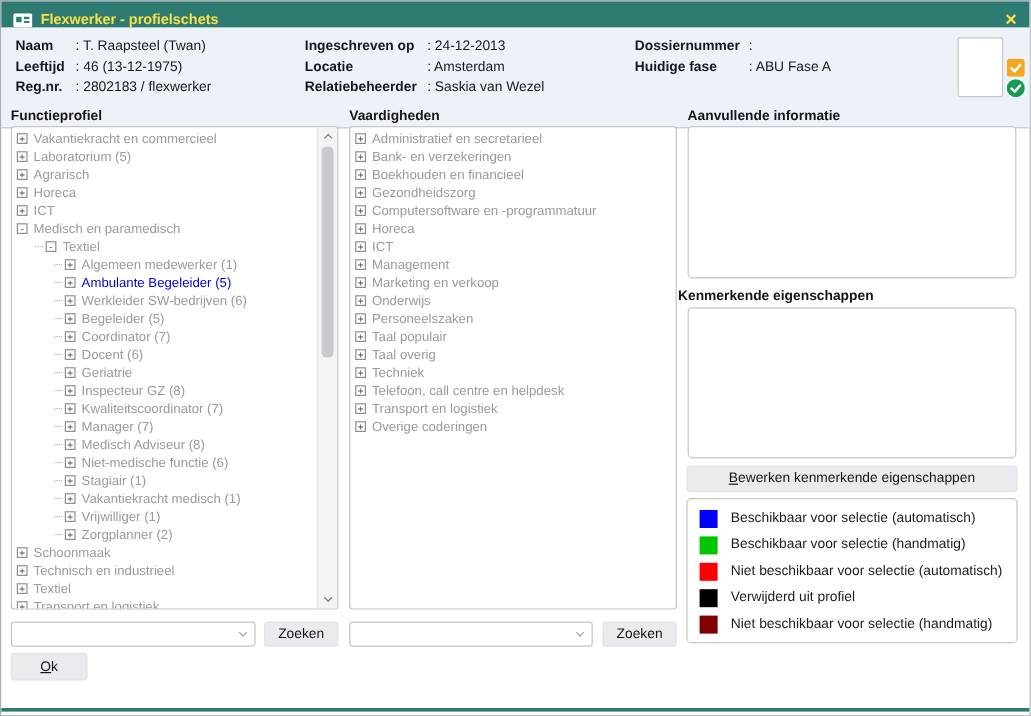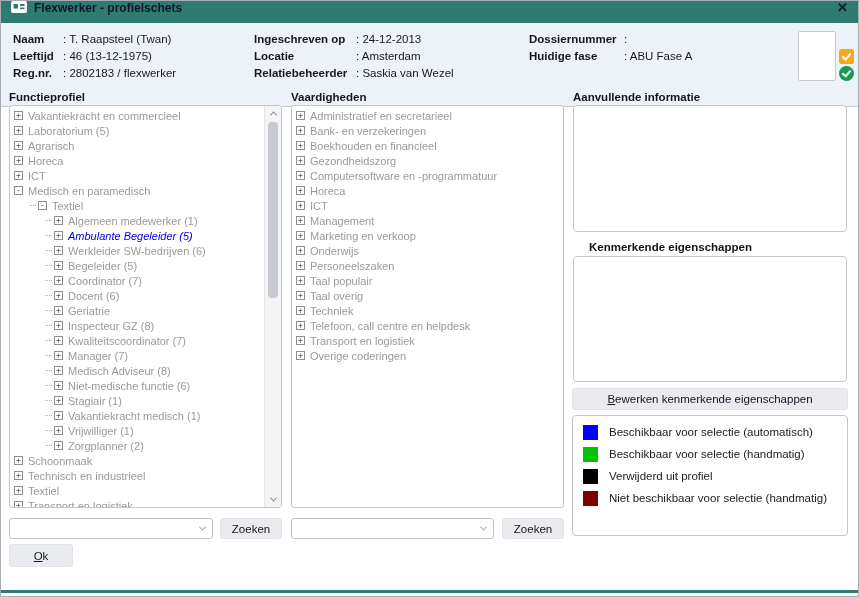--- a/index.html
+++ b/index.html
@@ -5,21 +5,21 @@
   * { box-sizing: border-box; margin: 0; padding: 0; }
   body { margin: 0; background: #fff; font-family: "Liberation Sans", sans-serif; }
   .window {
     position: relative; width: 859px; height: 597px; background: #fff;
     border: 1px solid #a8adb3; overflow: hidden;
     font-size: 11.5px; color: #17181c;
   }
   
   .titlebar {
     position: absolute; top: 0; left: 0; right: 0; height: 22px;
-    background: #2e7b72; color: #0f172a; display: flex; align-items: flex-start;
+    background: #2e7b72; color: #fde047; display: flex; align-items: flex-end;
     padding: 0 10px; font-weight: bold; font-size: 12px;
   }
   .titlebar .app-icon { display: flex; margin-right: 7px; }
   .titlebar .close { margin-left: auto; cursor: pointer; font-size: 13px; font-weight: bold; line-height: 1; }
   .bottombar { position: absolute; left: 0; right: 0; bottom: 3px; height: 3px; background: #2e7b72; }
   
   .header {
     position: absolute; top: 22px; left: 0; right: 0; height: 84px;
     background: #edf2f8; border-bottom: 1px solid #c3c8cd;
   }
@@ -51,21 +51,21 @@
   .trow.lvl1 { padding-left: 19px; }
   .trow.lvl2 { padding-left: 35px; }
   .dots { display: none; }
   .lvl1 .dots, .lvl2 .dots { display: inline-block; width: 7px; border-top: 1px dotted #b0b0b0; margin-right: 2px; }
   .tbox {
     flex: none; width: 9px; height: 9px; border: 1px solid #8f8f8f; background: #fff;
     color: #555; font: 8px/8px "DejaVu Sans Mono", monospace;
     display: flex; align-items: center; justify-content: center;
   }
   .tlabel { margin-left: 5px; }
-  .trow.selected .tlabel { color: #0000dd; font-style: italic; }
+  .trow.selected .tlabel { color: #0000dd; }
   
   .vscroll { position: absolute; top: 0; right: 0; bottom: 0; width: 17px; background: #f3f4f6; border-left: 1px solid #e4e5e7; }
   .sbtn { position: absolute; left: 0; right: 0; height: 15px; display: flex; align-items: center; justify-content: center; }
   .sbtn.up { top: 0; } .sbtn.down { bottom: 0; }
   .chev { width: 5px; height: 5px; border-right: 1.4px solid #7a7e84; border-bottom: 1.4px solid #7a7e84; }
   .chev.up { transform: rotate(-135deg) translate(-1px,-1px); }
   .chev.down { transform: rotate(45deg) translate(-1px,-1px); }
   .sthumb { position: absolute; left: 3px; right: 3px; top: 16px; height: 176px; background: #c7cacf; border-radius: 4px; }
   
   .txtarea {
@@ -181,21 +181,21 @@
       <svg width="15" height="15" viewBox="0 0 16 16">
         <circle cx="8" cy="8" r="8" fill="#169c52"></circle>
         <path d="M4.2 8.4 L7 11 L11.8 5.6" stroke="#fff" stroke-width="2.2" fill="none" stroke-linecap="round" stroke-linejoin="round"></path>
       </svg>
     </span>
   </div>
 
   <div class="seclabel" style="left:8px;top:90px">Functieprofiel</div>
   <div class="seclabel" style="left:290px;top:90px">Vaardigheden</div>
   <div class="seclabel" style="left:572px;top:90px">Aanvullende informatie</div>
-  <div class="seclabel" style="left:588px;top:240px">Kenmerkende eigenschappen</div>
+  <div class="seclabel" style="left:564px;top:240px">Kenmerkende eigenschappen</div>
 
   <div class="treebox" id="tree1">
     <div class="trows">
 
         <div class="trow lvl0">
 
           <span class="tbox">+</span>
           <span class="tlabel">Vakantiekracht en commercieel</span>
         </div>
 
@@ -486,20 +486,24 @@
       <div class="lrow">
         <span class="swatch" style="background: rgb(0, 0, 255);"></span>
         <span class="llabel">Beschikbaar voor selectie (automatisch)</span>
       </div>
 
       <div class="lrow">
         <span class="swatch" style="background: rgb(0, 196, 0);"></span>
         <span class="llabel">Beschikbaar voor selectie (handmatig)</span>
       </div>
 
+      <div class="lrow">
+        <span class="swatch" style="background: rgb(255, 0, 0);"></span>
+        <span class="llabel">Niet beschikbaar voor selectie (automatisch)</span>
+      </div>
 
       <div class="lrow">
         <span class="swatch" style="background: rgb(0, 0, 0);"></span>
         <span class="llabel">Verwijderd uit profiel</span>
       </div>
 
       <div class="lrow">
         <span class="swatch" style="background: rgb(128, 0, 0);"></span>
         <span class="llabel">Niet beschikbaar voor selectie (handmatig)</span>
       </div>

